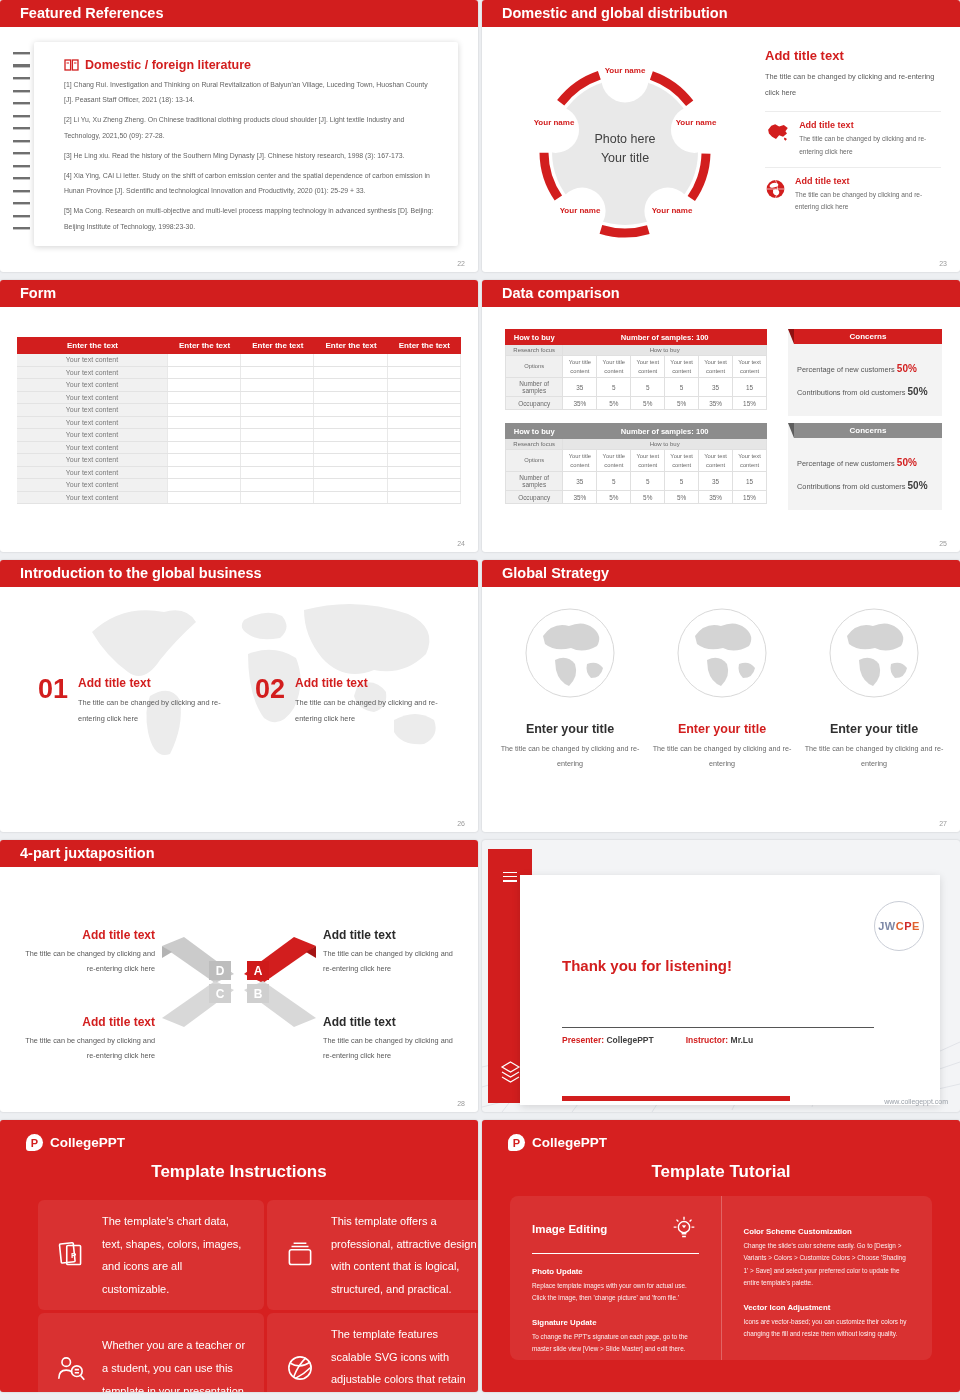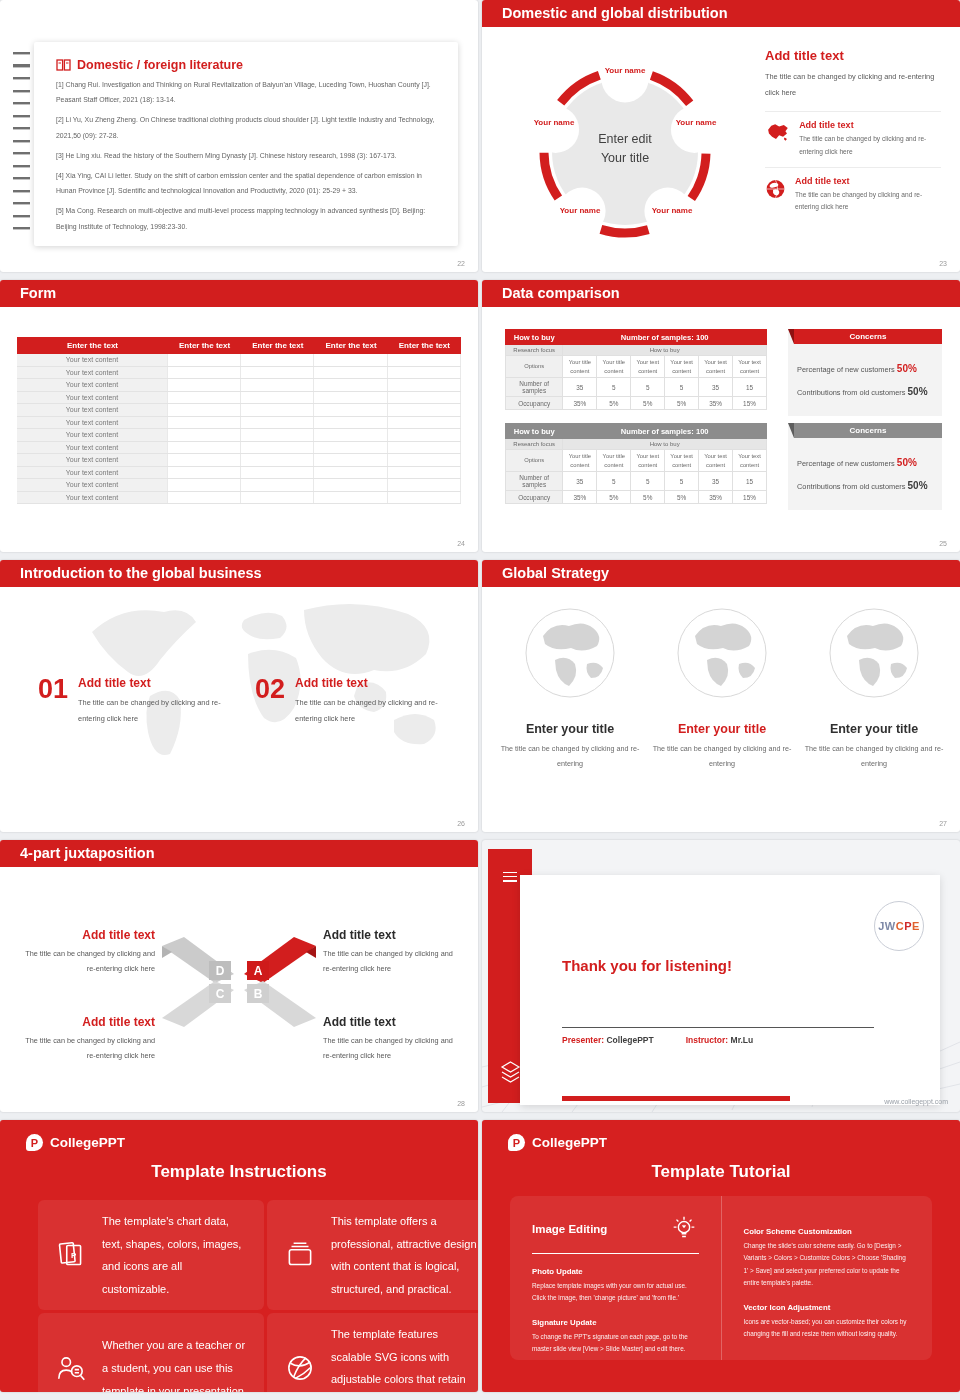--- a/index.html
+++ b/index.html
@@ -4,21 +4,21 @@
 <style>
   :root{ --red:#d21e1e; --gray:#8c8c8c; }
   *{box-sizing:border-box; margin:0; padding:0;}
   body{width:960px;height:1400px;background:#edeff2;font-family:"Liberation Sans",sans-serif;}
   .sheet{display:grid;grid-template-columns:478px 478px;grid-auto-rows:272px;gap:8px 4px;padding-bottom:8px;}
   .slide{position:relative;background:#fff;overflow:hidden;border-radius:3px;box-shadow:0 0 2px rgba(0,0,0,.18);}
   .sh{height:27px;background:var(--red);color:#fff;font-weight:bold;font-size:14.5px;line-height:27px;padding-left:20px;}
   .pg{position:absolute;right:13px;bottom:5px;font-size:7px;color:#9a9a9a;}
 
   
-  .ncard{position:absolute;left:34px;top:42px;right:20px;bottom:26px;background:#fff;box-shadow:0 1px 6px rgba(0,0,0,.18);border-radius:2px;padding:16px 20px 0 22px;}
+  .ncard{position:absolute;left:34px;top:42px;right:20px;bottom:26px;background:#fff;box-shadow:0 1px 6px rgba(0,0,0,.18);border-radius:2px;padding:16px 20px 0 30px;}
   .spiral{position:absolute;left:13px;top:52px;bottom:34px;width:17px;background:repeating-linear-gradient(to bottom,#6f6f6f 0 2px,#c2c2c2 2px 3.2px,transparent 3.2px 12.5px);}
   .rhead{display:flex;align-items:center;gap:6px;color:var(--red);font-weight:bold;font-size:12.5px;margin-bottom:4px;}
   .refs p{font-size:6.9px;color:#636363;line-height:2.2;margin-top:5px;}
 
   
   .gearwrap{position:absolute;left:18px;top:40px;width:250px;height:225px;}
   .gearwrap .nn{position:absolute;width:60px;text-align:center;color:var(--red);font-weight:bold;font-size:8px;line-height:1.25;}
   .gear-center{position:absolute;left:55px;top:90px;width:140px;text-align:center;font-size:12.5px;color:#404040;line-height:1.5;}
   .dist-r{position:absolute;left:283px;top:48px;width:176px;}
   .dist-r .dh{color:var(--red);font-size:13px;font-weight:bold;}
@@ -107,20 +107,21 @@
   .tchead h3{color:#fff;font-size:11.5px;}
   .tsec h5{color:#fff;font-size:7.8px;margin:13px 0 4px;}
   .tsec p{font-size:6.4px;color:rgba(255,255,255,.93);line-height:1.95;}
 </style>
 </head>
 <body>
 
 <div class="sheet">
 
   <div class="slide">
+    <div class="sh"><span>Featured References</span></div>
     <div class="ncard">
       <div class="rhead">
         <svg width="15" height="12" viewBox="0 0 15 12">
             <rect x="1" y="1" width="5.6" height="10" fill="none" stroke="#d21e1e" stroke-width="1.3"></rect>
             <rect x="8.4" y="1" width="5.6" height="10" fill="none" stroke="#d21e1e" stroke-width="1.3"></rect>
             <line x1="2.5" y1="4" x2="5" y2="4" stroke="#d21e1e"></line>
             <line x1="10" y1="4" x2="12.5" y2="4" stroke="#d21e1e"></line>
           </svg>
         <span>Domestic / foreign literature</span>
       </div>
@@ -147,21 +148,21 @@
         <circle cx="167.9" cy="171.1" r="23.5" fill="#fff"></circle>
         <circle cx="82.1" cy="171.1" r="23.5" fill="#fff"></circle>
         <circle cx="55.6" cy="89.4" r="23.5" fill="#fff"></circle>
       </svg>
       <div class="nn" style="left:95px;top:26px">Your name</div>
       <div class="nn" style="left:166px;top:78px">Your name</div>
       <div class="nn" style="left:142px;top:166px">Your name</div>
       <div class="nn" style="left:50px;top:166px">Your name</div>
       <div class="nn" style="left:24px;top:78px">Your name</div>
       <div class="gear-center">
-        <div>Enter edit</div>
+        <div>Photo here</div>
         <div>Your title</div>
       </div>
     </div>
     <div class="dist-r">
       <div class="dh">Add title text</div>
       <div class="db">The title can be changed by clicking and re-entering click here</div>
       <div class="ditem" style="margin-top:10px">
         <svg width="32" height="24" viewBox="0 0 32 24">
             <path fill="#d21e1e" d="M4,9 L8,4 L13,2 L18,5 L24,3 L29,7 L26,11 L28,14 L23,18 L18,16 L14,21 L9,18 L5,14 Z M25,19 l3,2 -2,2 -2,-2 Z"></path>
           </svg>

